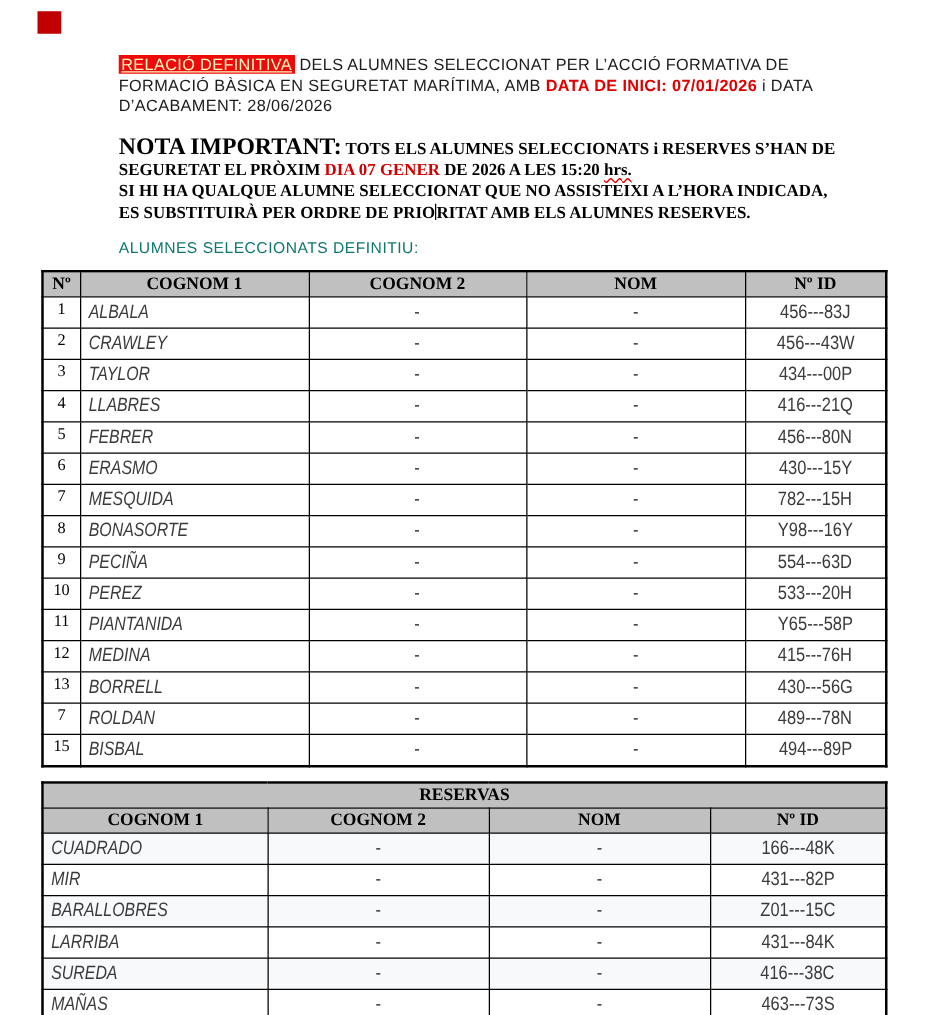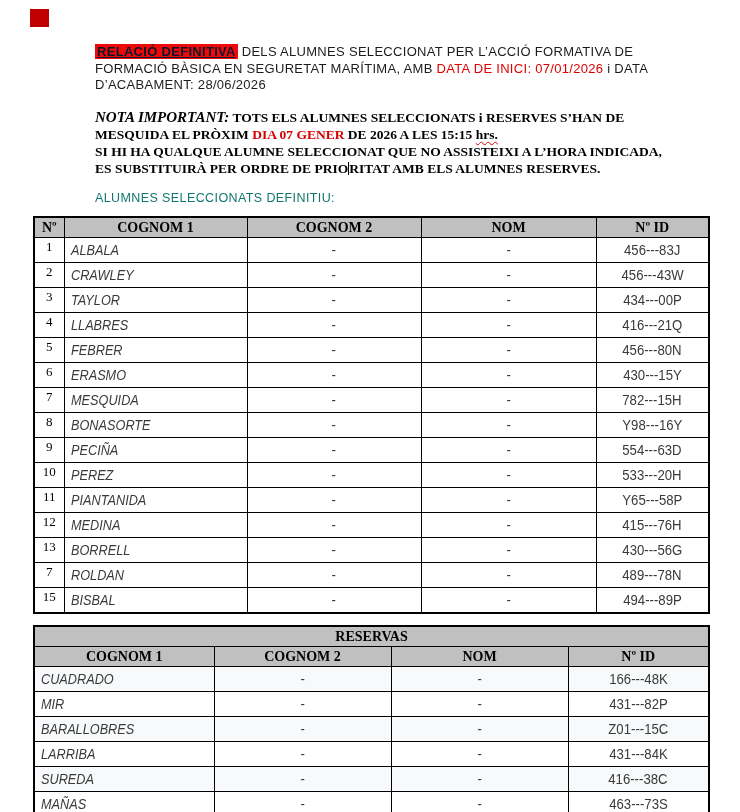--- a/index.html
+++ b/index.html
@@ -6,28 +6,28 @@
   .page{position:relative;width:740px;height:812px;background:#fff;overflow:hidden;
         font-family:"Liberation Sans",sans-serif;color:#111;}
 
   
   .red-marker{position:absolute;left:30px;top:9px;width:19px;height:18px;background:#c00000;}
 
   
   .intro{position:absolute;left:95px;top:44px;font-size:13px;line-height:16.5px;
          letter-spacing:.3px;color:#1c1c1c;}
   .intro .line{white-space:nowrap;}
-  .hl-red{background:#ee0a0a;color:#0f172a;text-decoration:underline;padding:0 2px;font-weight:700;}
-  .red-text{color:#e00000;}
+  .hl-red{background:#ee0a0a;color:#fef9c3;text-decoration:underline;padding:0 2px;font-weight:400;}
+  .red-text{color:#e00000;font-weight:bold;}
 
   
   .nota{position:absolute;left:95px;top:109px;font-family:"Liberation Serif",serif;
         font-weight:bold;font-size:13.5px;line-height:17px;color:#000;}
   .nota .line{white-space:nowrap;}
-  .nota .lead{font-size:15px;font-style:italic;}
+  .nota .lead{font-size:19px;}
   .nota .red-text{color:#d40000;}
   .squiggle{text-decoration:underline wavy #e00000;text-decoration-thickness:1px;text-underline-offset:2px;margin-top:21px;}
   .caret{display:inline-block;width:1px;height:13px;background:#000;vertical-align:-2px;}
 
   
   .section-label{position:absolute;left:95px;top:191px;font-size:12.5px;letter-spacing:.4px;color:#0f766e;}
 
   
   table{border-collapse:collapse;table-layout:fixed;border-radius:14px;}
   .tbl{position:absolute;left:33px;width:675px;border:2px solid #000;}
@@ -56,21 +56,21 @@
   <div class="red-marker"></div>
 
   <div class="intro">
     <div class="line"><span class="hl-red">RELACIÓ DEFINITIVA</span><span> DELS ALUMNES SELECCIONAT PER L’ACCIÓ FORMATIVA DE</span></div>
     <div class="line"><span>FORMACIÓ BÀSICA EN SEGURETAT MARÍTIMA, AMB </span><span class="red-text">DATA DE INICI: 07/01/2026</span><span> i DATA</span></div>
     <div class="line"><span>D’ACABAMENT: 28/06/2026</span></div>
   </div>
 
   <div class="nota">
     <div class="line"><span class="lead">NOTA IMPORTANT:</span><span> TOTS ELS ALUMNES SELECCIONATS i RESERVES S’HAN DE</span></div>
-    <div class="line"><span>MESQUIDA EL PRÒXIM </span><span class="red-text">DIA 07 GENER</span><span> DE 2026 A LES 15:15 </span><span class="squiggle">hrs.</span></div>
+    <div class="line"><span>SEGURETAT EL PRÒXIM </span><span class="red-text">DIA 07 GENER</span><span> DE 2026 A LES 15:20 </span><span class="squiggle">hrs.</span></div>
     <div class="line"><span>SI HI HA QUALQUE ALUMNE SELECCIONAT QUE NO ASSISTEIXI A L’HORA INDICADA,</span></div>
     <div class="line"><span>ES SUBSTITUIRÀ PER ORDRE DE PRIO</span><span class="caret"></span><span>RITAT AMB ELS ALUMNES RESERVES.</span></div>
   </div>
 
   <div class="section-label">ALUMNES SELECCIONATS DEFINITIU:</div>
 
   <table class="tbl main-tbl">
     <colgroup>
         <col style="width:30px">
         <col style="width:183px">

